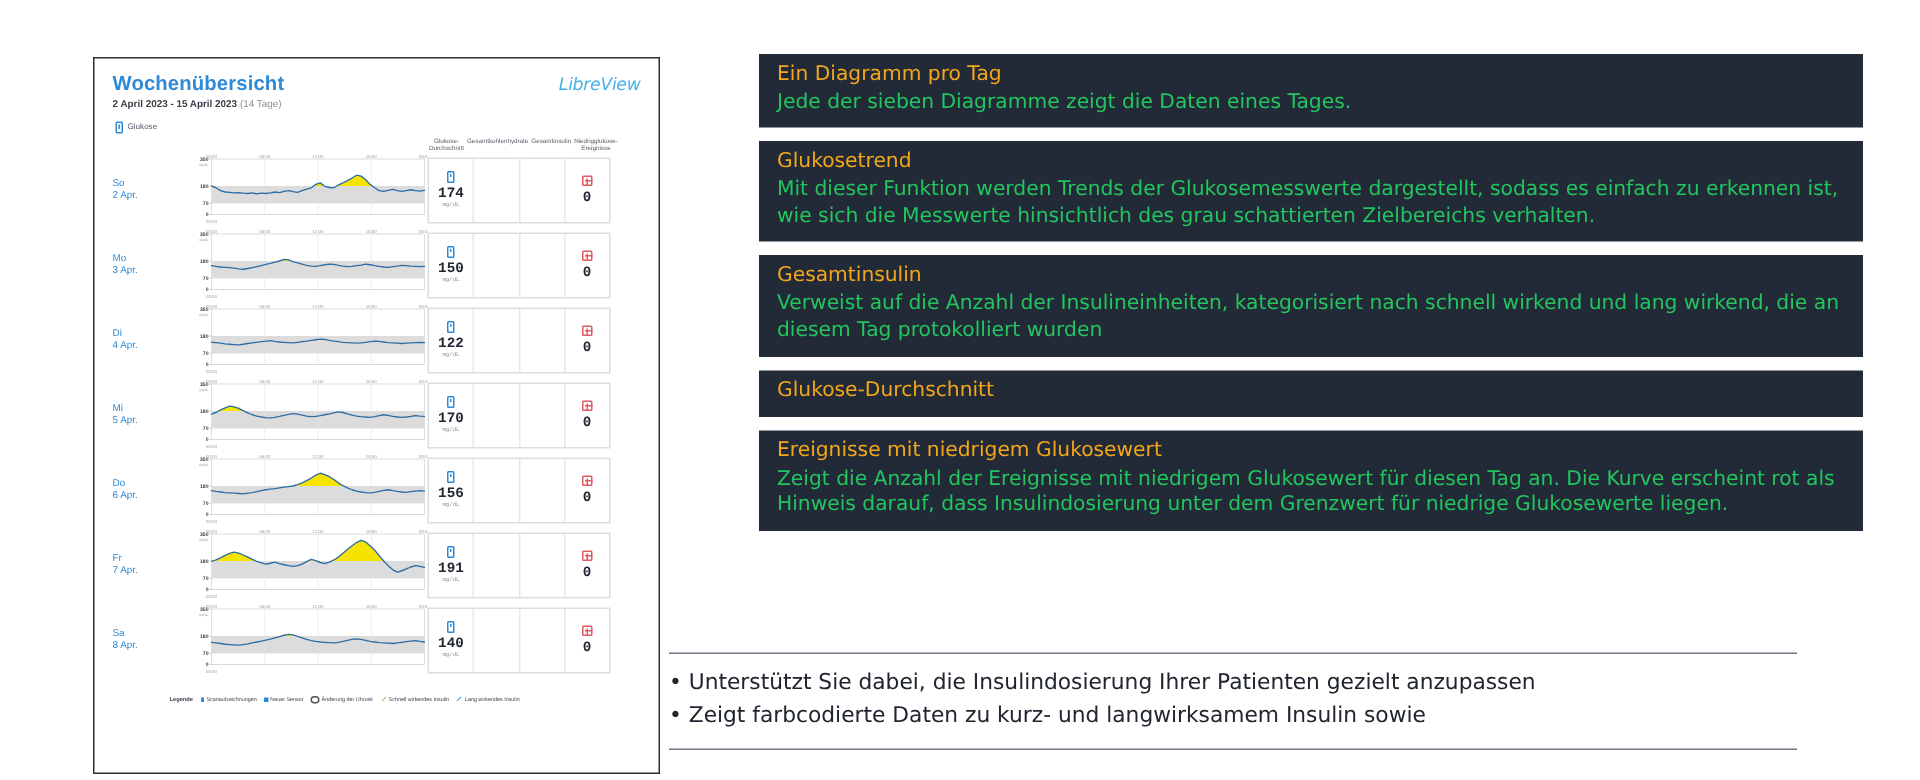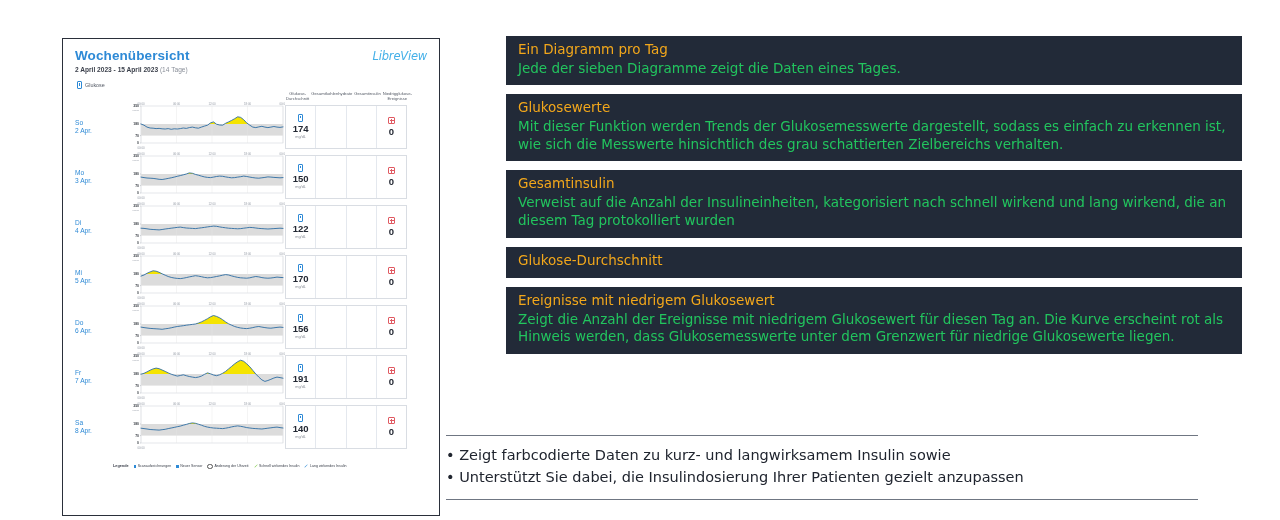--- a/index.html
+++ b/index.html
@@ -47,21 +47,21 @@
   .dayrow{display:flex;align-items:flex-start;height:50px;}
   .daylab{
     width:46px;font-size:6.6px;color:#2e8ad6;line-height:1.25;
     padding-top:17px;box-sizing:border-box;
   }
   .chartbox{width:164px;height:48px;position:relative;}
   .chartbox svg{display:block;}
 
   .statbox{
     width:122px;height:44px;margin-top:3px;border:1px solid #d9dde3;
-    display:flex;background:#fff;box-sizing:border-box;
+    display:flex;background:#fff;box-sizing:border-box;font-family:Liberation Mono, monospace;
   }
   .statcell{
     flex:1;border-right:1px solid #e4e8ee;display:flex;flex-direction:column;
     align-items:center;justify-content:center;box-sizing:border-box;
   }
   .statcell:last-child{border-right:none;}
   .statcell .ico-g{
     width:5px;height:8px;border:1px solid #2e8ad6;border-radius:1px;
     position:relative;box-sizing:border-box;margin-bottom:2px;
   }
@@ -577,38 +577,38 @@
     </div>
 
   </div>
 
   <div class="callouts" id="callouts">
       <div class="callout">
     <div class="co-title">Ein Diagramm pro Tag</div>
     <div class="co-body">Jede der sieben Diagramme zeigt die Daten eines Tages.</div>
       </div>
       <div class="callout">
-    <div class="co-title">Glukosewerte</div>
+    <div class="co-title">Glukosetrend</div>
     <div class="co-body">Mit dieser Funktion werden Trends der Glukosemesswerte dargestellt, sodass es einfach zu erkennen ist, wie sich die Messwerte hinsichtlich des grau schattierten Zielbereichs verhalten.</div>
       </div>
       <div class="callout">
     <div class="co-title">Gesamtinsulin</div>
     <div class="co-body">Verweist auf die Anzahl der Insulineinheiten, kategorisiert nach schnell wirkend und lang wirkend, die an diesem Tag protokolliert wurden</div>
       </div>
       <div class="callout">
     <div class="co-title">Glukose-Durchschnitt</div>
       </div>
       <div class="callout">
     <div class="co-title">Ereignisse mit niedrigem Glukosewert</div>
-    <div class="co-body">Zeigt die Anzahl der Ereignisse mit niedrigem Glukosewert für diesen Tag an. Die Kurve erscheint rot als Hinweis werden,  dass Glukosemesswerte unter dem  Grenzwert für niedrige Glukosewerte liegen.</div>
+    <div class="co-body">Zeigt die Anzahl der Ereignisse mit niedrigem Glukosewert für diesen Tag an. Die Kurve erscheint rot als Hinweis darauf,  dass Insulindosierung unter dem  Grenzwert für niedrige Glukosewerte liegen.</div>
       </div>
     </div>
 
   <div class="bullets">
     <div class="rule"></div>
     <div class="blist" id="bullets">
+        <div>• Unterstützt Sie dabei, die Insulindosierung Ihrer Patienten gezielt anzupassen</div>
         <div>• Zeigt farbcodierte Daten zu kurz- und langwirksamem Insulin sowie</div>
-        <div>• Unterstützt Sie dabei, die Insulindosierung Ihrer Patienten gezielt anzupassen</div>
       </div>
     <div class="rule"></div>
   </div>
 
 </div>
 
 </body></html>

